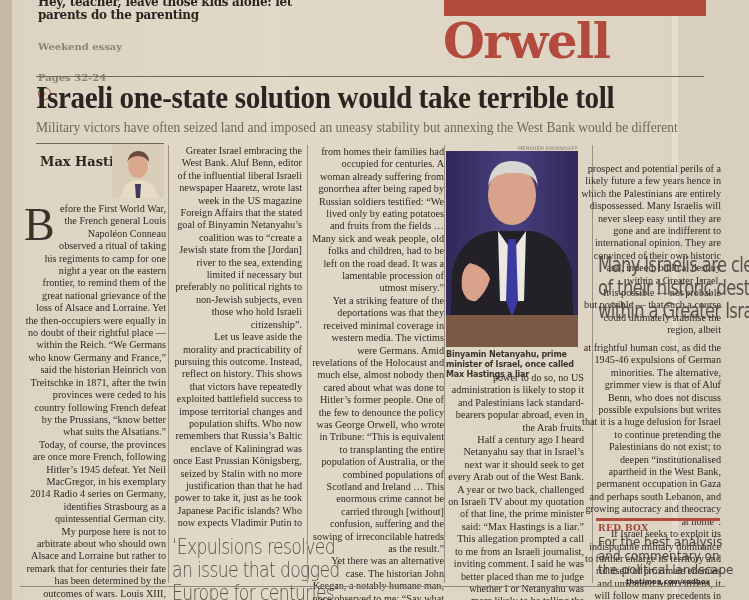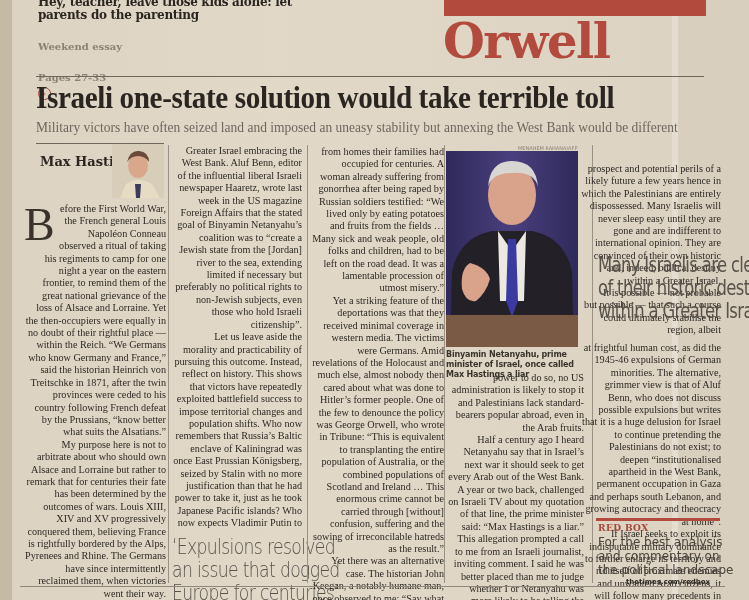--- a/index.html
+++ b/index.html
@@ -71,21 +71,21 @@
 </head>
 <body>
 
 <div class="page">
   <div class="fold"></div>
   <div class="right-edge"></div>
 
   <div class="teaser">
     <div class="t1">Hey, teacher, leave those kids alone: let parents do the parenting</div>
     <div class="t2">Weekend essay</div>
-    <div class="t2">Pages 27-33</div>
+    <div class="t2">Pages 32-24</div>
     <div class="icon">›</div>
   </div>
 
   <div class="red-bar"></div>
   <div class="comment-title">Orwell</div>
   <div class="top-rule"></div>
 
   <div class="headline">Israeli one-state solution would take terrible toll</div>
   <div class="standfirst">Military victors have often seized land and imposed an uneasy stability but annexing the West Bank would be different</div>
 
@@ -95,20 +95,21 @@
   <svg class="author-photo" viewBox="0 0 52 54">
     <rect width="52" height="54" fill="#d8cdb8"></rect>
     <path d="M8 54 L14 40 Q26 32 40 40 L48 54 Z" fill="#e6dcc4"></path>
     <path d="M23 40 L29 40 L28 54 L24 54 Z" fill="#3d3a5e"></path>
     <ellipse cx="26" cy="22" rx="10" ry="12" fill="#d9a88c"></ellipse>
     <path d="M15 18 Q18 6 27 7 Q37 8 37 18 Q33 12 26 12 Q19 12 15 18 Z" fill="#6a4a3a"></path>
   </svg>
 
   <div class="col c1">
     <p class="noind"><span class="dropcap">B</span><span>efore the First World War, the French general Louis Napoléon Conneau observed a ritual of taking his regiments to camp for one night a year on the eastern frontier, to remind them of the great national grievance of the loss of Alsace and Lorraine. Yet the then-occupiers were equally in no doubt of their rightful place — within the Reich. “We Germans who know Germany and France,” said the historian Heinrich von Treitschke in 1871, after the twin provinces were ceded to his country following French defeat by the Prussians, “know better what suits the Alsatians.”</span></p>
+    <p>Today, of course, the provinces are once more French, following Hitler’s 1945 defeat. Yet Neil MacGregor, in his exemplary 2014 Radio 4 series on Germany, identifies Strasbourg as a quintessential German city.</p>
     <p>My purpose here is not to arbitrate about who should own Alsace and Lorraine but rather to remark that for centuries their fate has been determined by the outcomes of wars. Louis XIII, XIV and XV progressively conquered them, believing France is rightfully bordered by the Alps, Pyrenees and Rhine. The Germans have since intermittently reclaimed them, when victories went their way.</p>
 
   </div>
   <div class="vrule" style="left:168px; top:145px; height:438px;"></div>
 
   <div class="col c2">
     <p class="noind">Greater Israel embracing the West Bank. Aluf Benn, editor of the influential liberal Israeli newspaper Haaretz, wrote last week in the US magazine Foreign Affairs that the stated goal of Binyamin Netanyahu’s coalition was to “create a Jewish state from the [Jordan] river to the sea, extending limited if necessary but preferably no political rights to non-Jewish subjects, even those who hold Israeli citizenship”.</p>
     <p>Let us leave aside the morality and practicability of pursuing this outcome. Instead, reflect on history. This shows that victors have repeatedly exploited battlefield success to impose territorial changes and population shifts. Who now remembers that Russia’s Baltic enclave of Kaliningrad was once East Prussian Königsberg, seized by Stalin with no more justification than that he had power to take it, just as he took Japanese Pacific islands? Who now expects Vladimir Putin to</p>
     <div class="pull">
       <div>‘Expulsions resolved</div>

